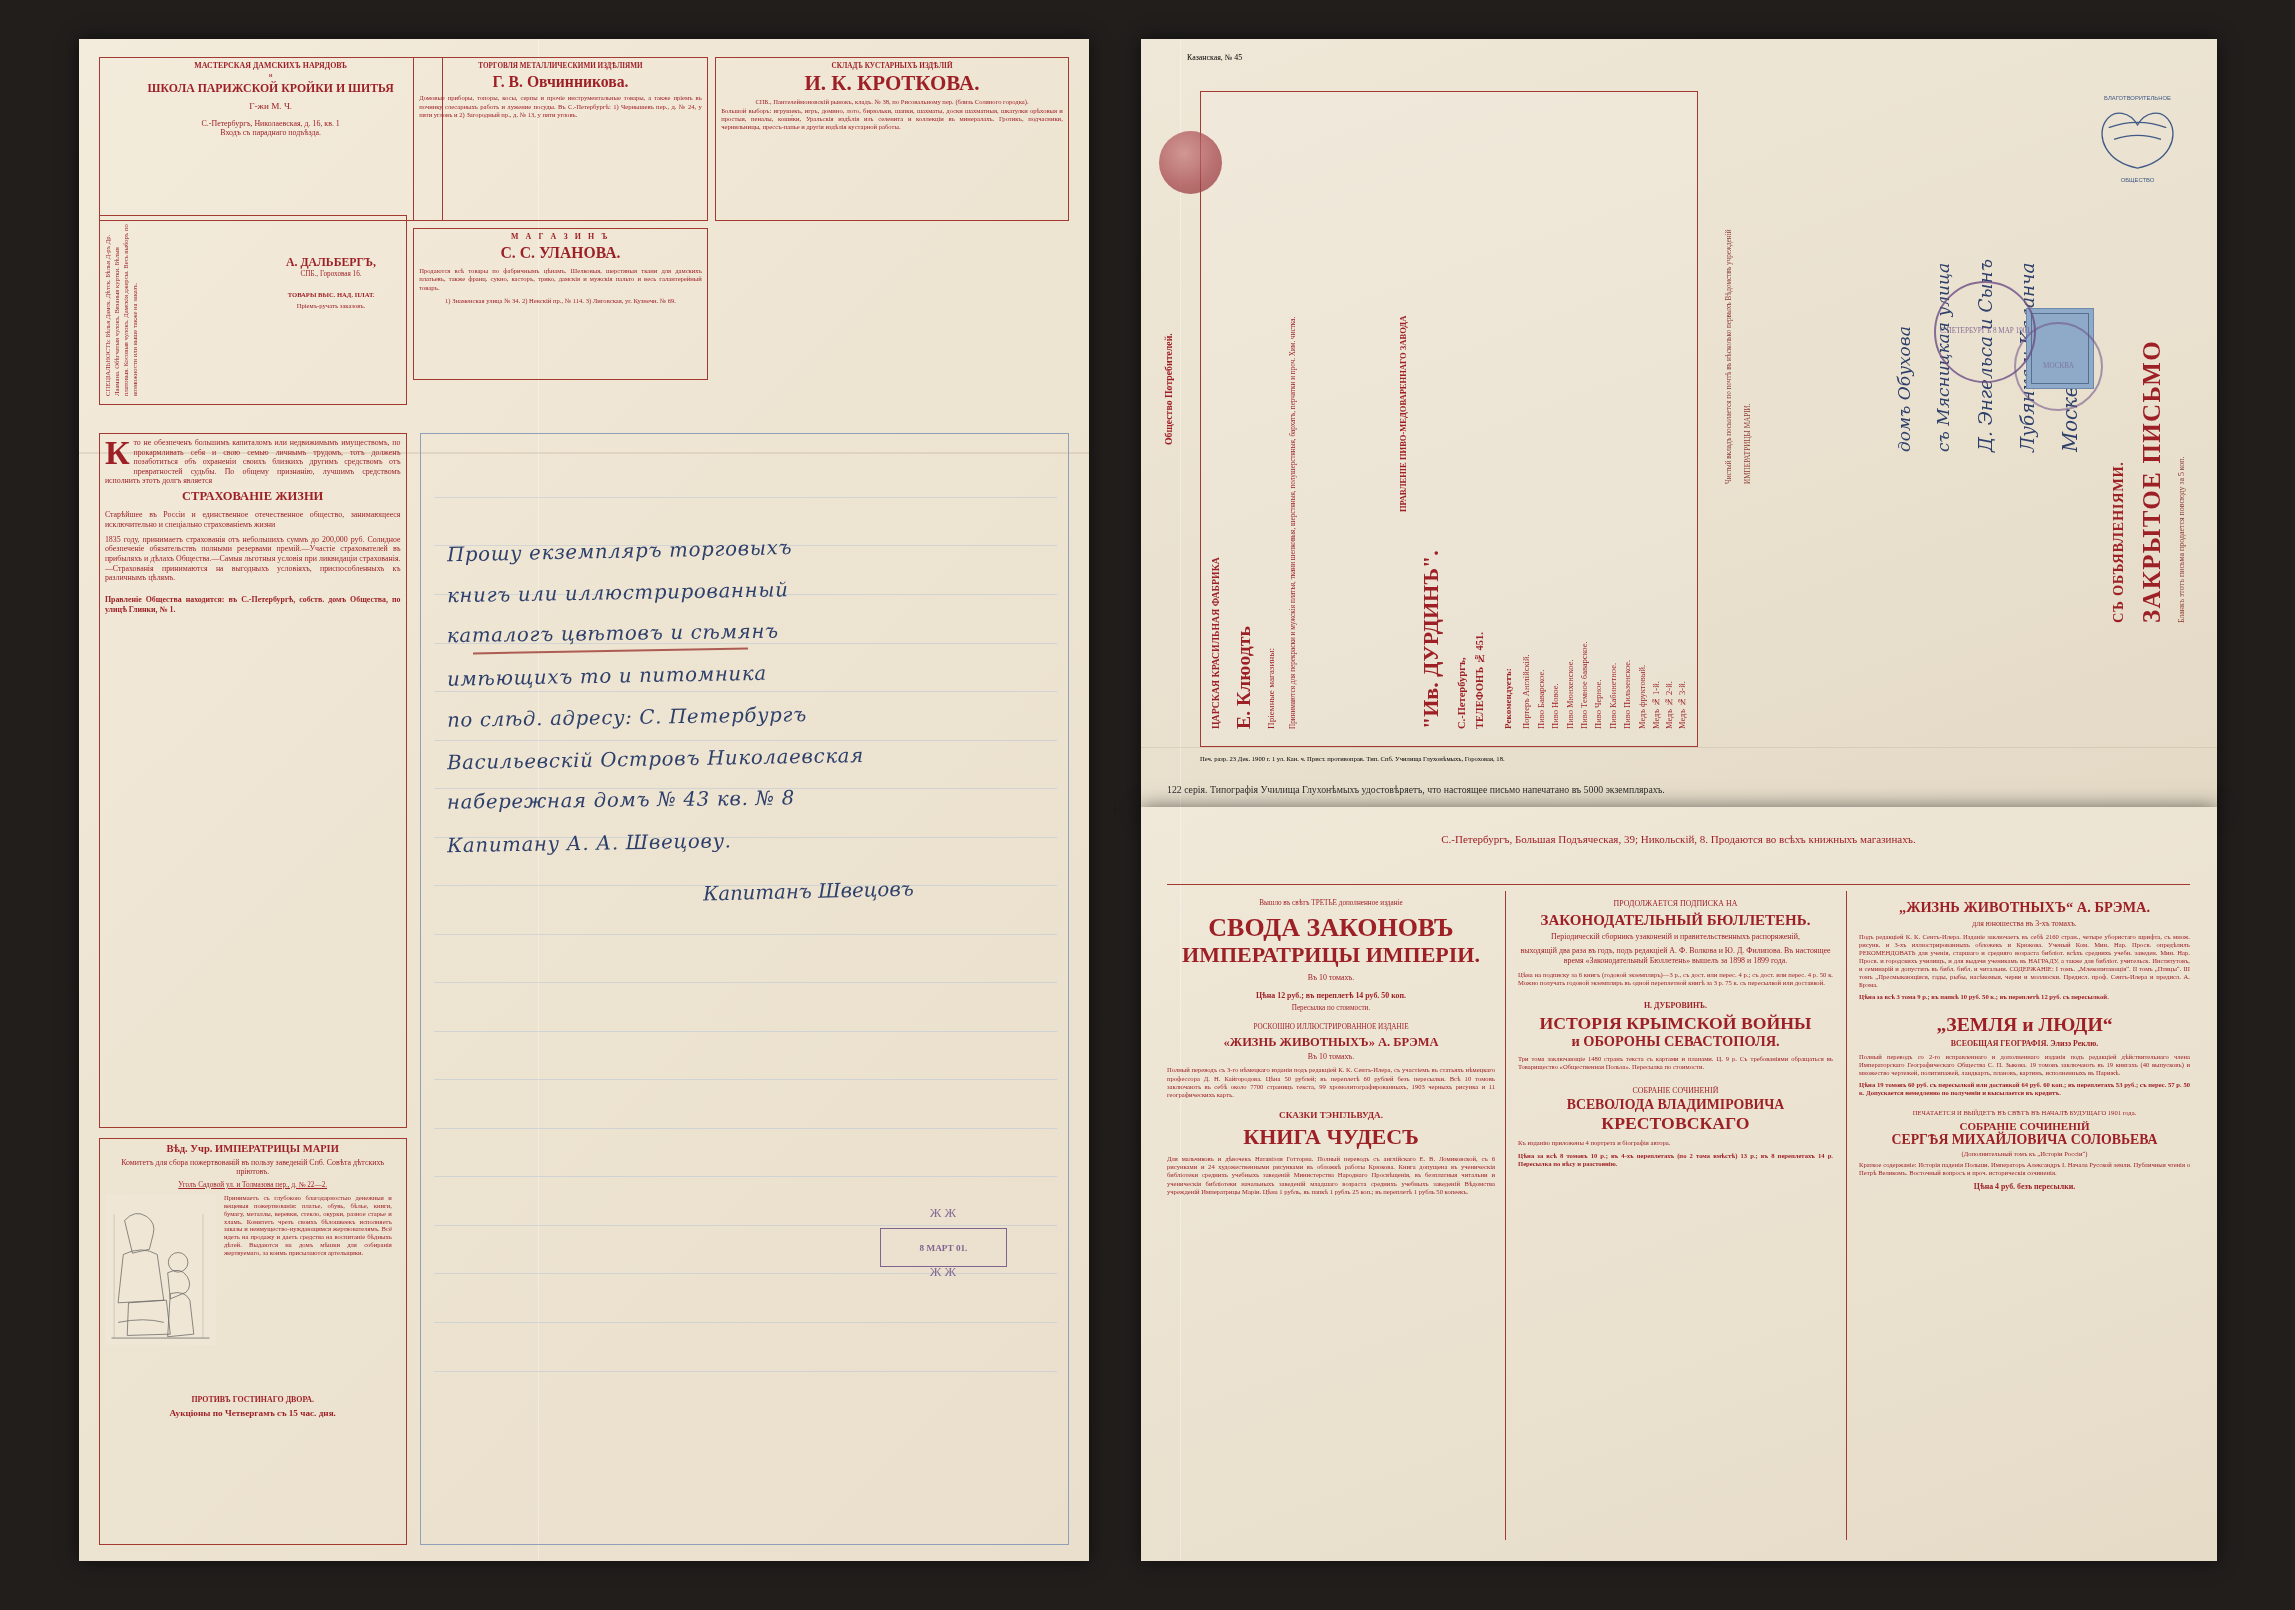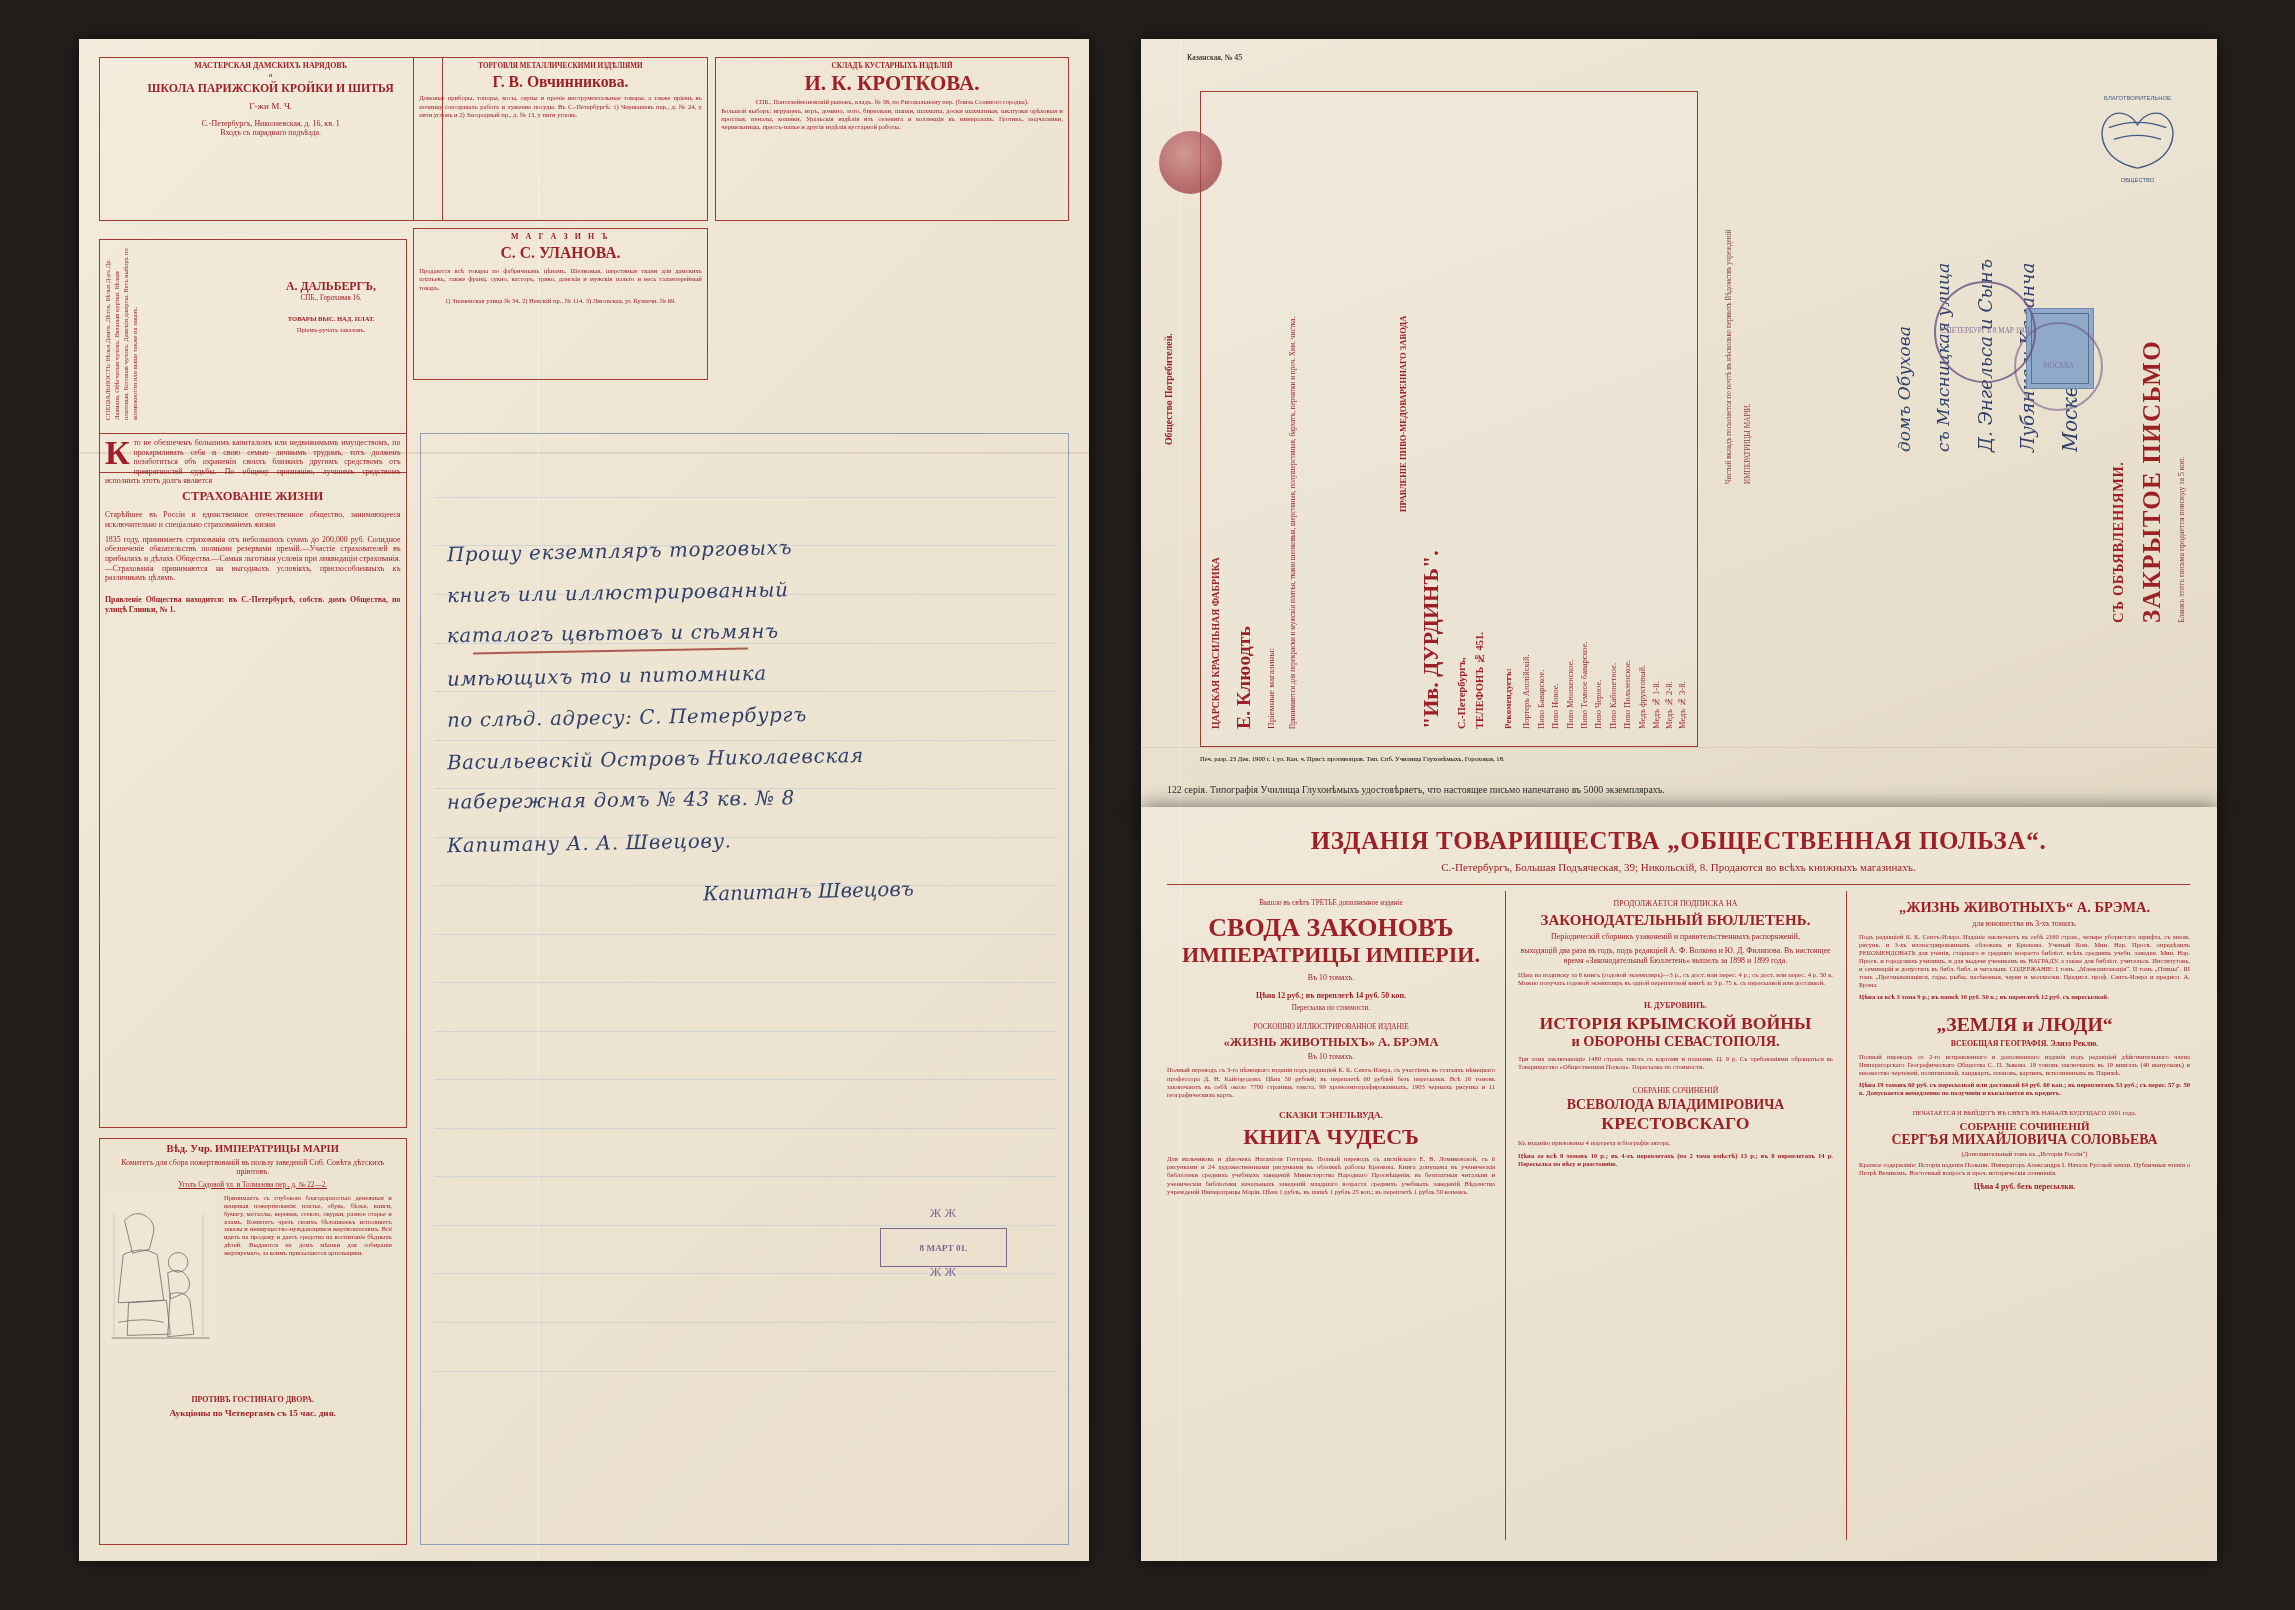--- a/index.html
+++ b/index.html
@@ -92,21 +92,21 @@
       <div class="red tiny j" style="line-height:1.22;margin-top:2.6px;">Большой выборъ: игрушекъ, игръ, домино, лото, бирюльки, шапки, шахматы, доски шахматныя, шкатулки орѣховыя и простыя, пеналы, коши́ки, Уральскія издѣлія изъ селенита и коллекціи въ минералахъ. Гротикъ, подчасники, чернильницы, прессъ-папье и другія издѣлія кустарной работы.</div>
     </div>
 
     <div class="box" style="left:334px;top:189px;width:295px;height:152px;">
       <div class="t b s" style="letter-spacing:2.6px;">М А Г А З И Н Ъ</div>
       <div class="t b xl" style="margin:2.6px 0 5.2px;">С. С. УЛАНОВА.</div>
       <div class="red tiny j" style="line-height:1.25;">Продаются всѣ товары по фабричнымъ цѣнамъ. Шелковыя, шерстяныя ткани для дамскихъ платьевъ, также франц. сукно, касторъ, трико, дамскія и мужскія пальто и весь галантерейный товаръ.</div>
       <div class="red tiny c" style="margin-top:5.2px;">1) Знаменская улица № 34. 2) Невскій пр., № 114. 3) Лиговская, уг. Кузнечн. № 69.</div>
     </div>
 
-    <div class="box" style="left:19.7px;top:200px;width:308px;height:234px;">
+    <div class="box" style="left:19.7px;top:176px;width:308px;height:190px;">
       <div style="position:absolute;left:3.9px;top:2.6px;width:157px;height:182px;overflow:hidden;">
         <div class="vert red tiny" style="height:177px;line-height:1.35;">СПЕЦІАЛЬНОСТЬ: Бѣлья Дамск. Дѣтск. Бѣлья Д-ръ Др. Лаамана. Обѣгчатыя чулокъ. Вязаныя куртки. Бѣлыя платовыя. Косовыя чулокъ. Дамскія джерсы. Весь выборъ по возможности или выше также на заказъ.</div>
       </div>
       <div style="position:absolute;right:9.2px;top:39px;width:131px;text-align:center;">
         <div class="red b l">А. ДАЛЬБЕРГЪ,</div>
         <div class="red xs">СПБ., Гороховая 16.</div>
         <div class="red tiny b" style="margin-top:13px;">ТОВАРЫ ВЫС. НАД. ПЛАТ.</div>
         <div class="red tiny" style="margin-top:3.9px;">Пріемъ-ручатъ заказовъ.</div>
       </div>
     </div>
@@ -341,21 +341,20 @@
 
     <div style="position:absolute;left:59px;top:716px;width:367px;" class="tiny">Печ. разр. 23 Дек. 1900 г. 1 ул. Кан. ч. Прист. противоправ. Тип. Спб. Училища Глухонѣмыхъ, Гороховая, 18.</div>
   </div>
 
   <div style="position:absolute;left:1167px;top:784px;width:1023px;text-align:left;font-size:9.8px;color:#2b2b2b;">122 серія. Типографія Училища Глухонѣмыхъ удостовѣряетъ, что настоящее письмо напечатано въ 5000 экземплярахъ.</div>
 
   <div class="sheet botright">
     <div class="crease" style="left:39px;top:0;width:1.3px;height:100%;"></div>
 
     <div style="position:absolute;left:26px;top:19.7px;width:1023px;text-align:center;">
-      <div class="red b" style="font-size:25px;letter-spacing:0.7px;">ИЗДАНІЯ ТОВАРИЩЕСТВА „ОБЩЕСТВЕННАЯ ПОЛЬЗА“.</div>
       <div class="red" style="font-size:11px;margin-top:6.6px;">С.-Петербургъ,  Большая Подъяческая, 39; Никольскій, 8. Продаются во всѣхъ книжныхъ магазинахъ.</div>
     </div>
     <div style="position:absolute;left:26px;top:77px;width:1023px;height:1.3px;background:#a33a32;"></div>
 
     <div style="position:absolute;left:364px;top:84px;width:1.3px;height:649px;background:#a33a32;"></div>
     <div style="position:absolute;left:705px;top:84px;width:1.3px;height:649px;background:#a33a32;"></div>
 
     <div class="txtblock" style="left:26px;top:92px;width:328px;">
       <div class="red c xs">Вышло въ свѣтъ ТРЕТЬЕ дополненное изданіе</div>
       <div class="red c b" style="font-size:26px;margin-top:6.6px;line-height:1.05;">СВОДА ЗАКОНОВЪ</div>

